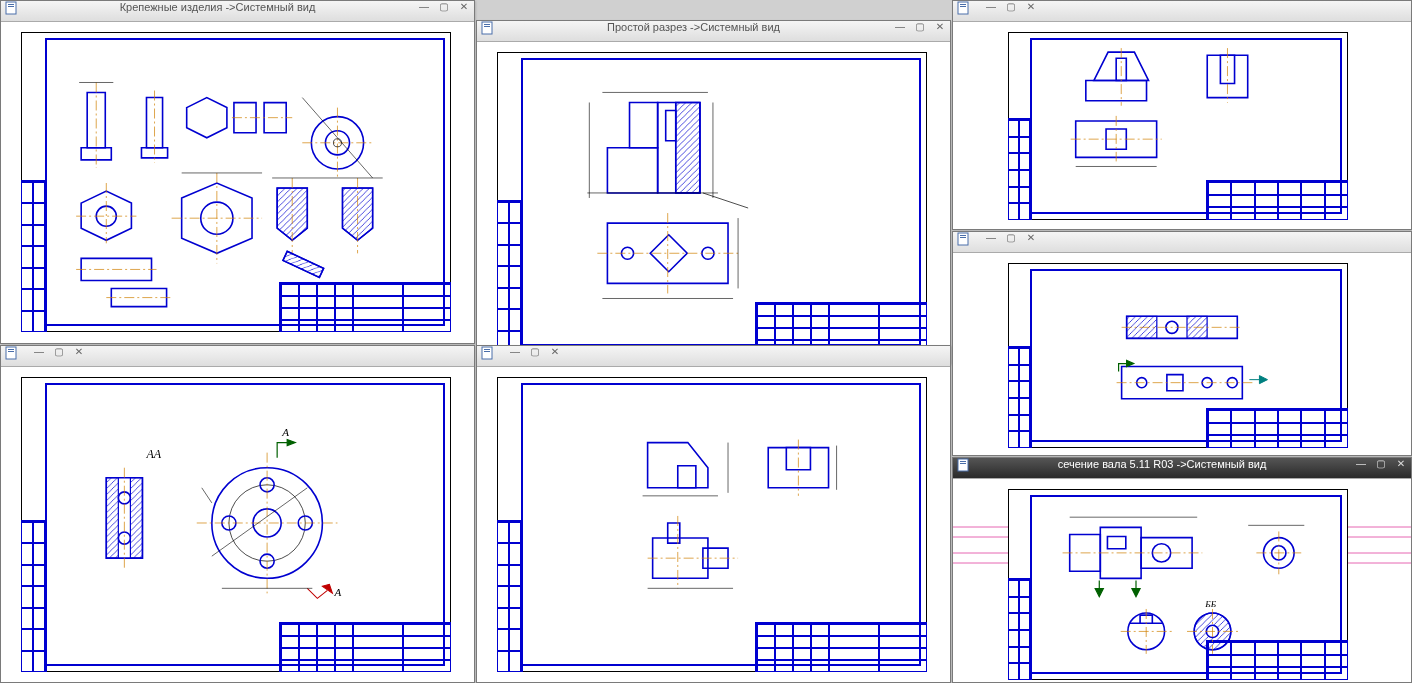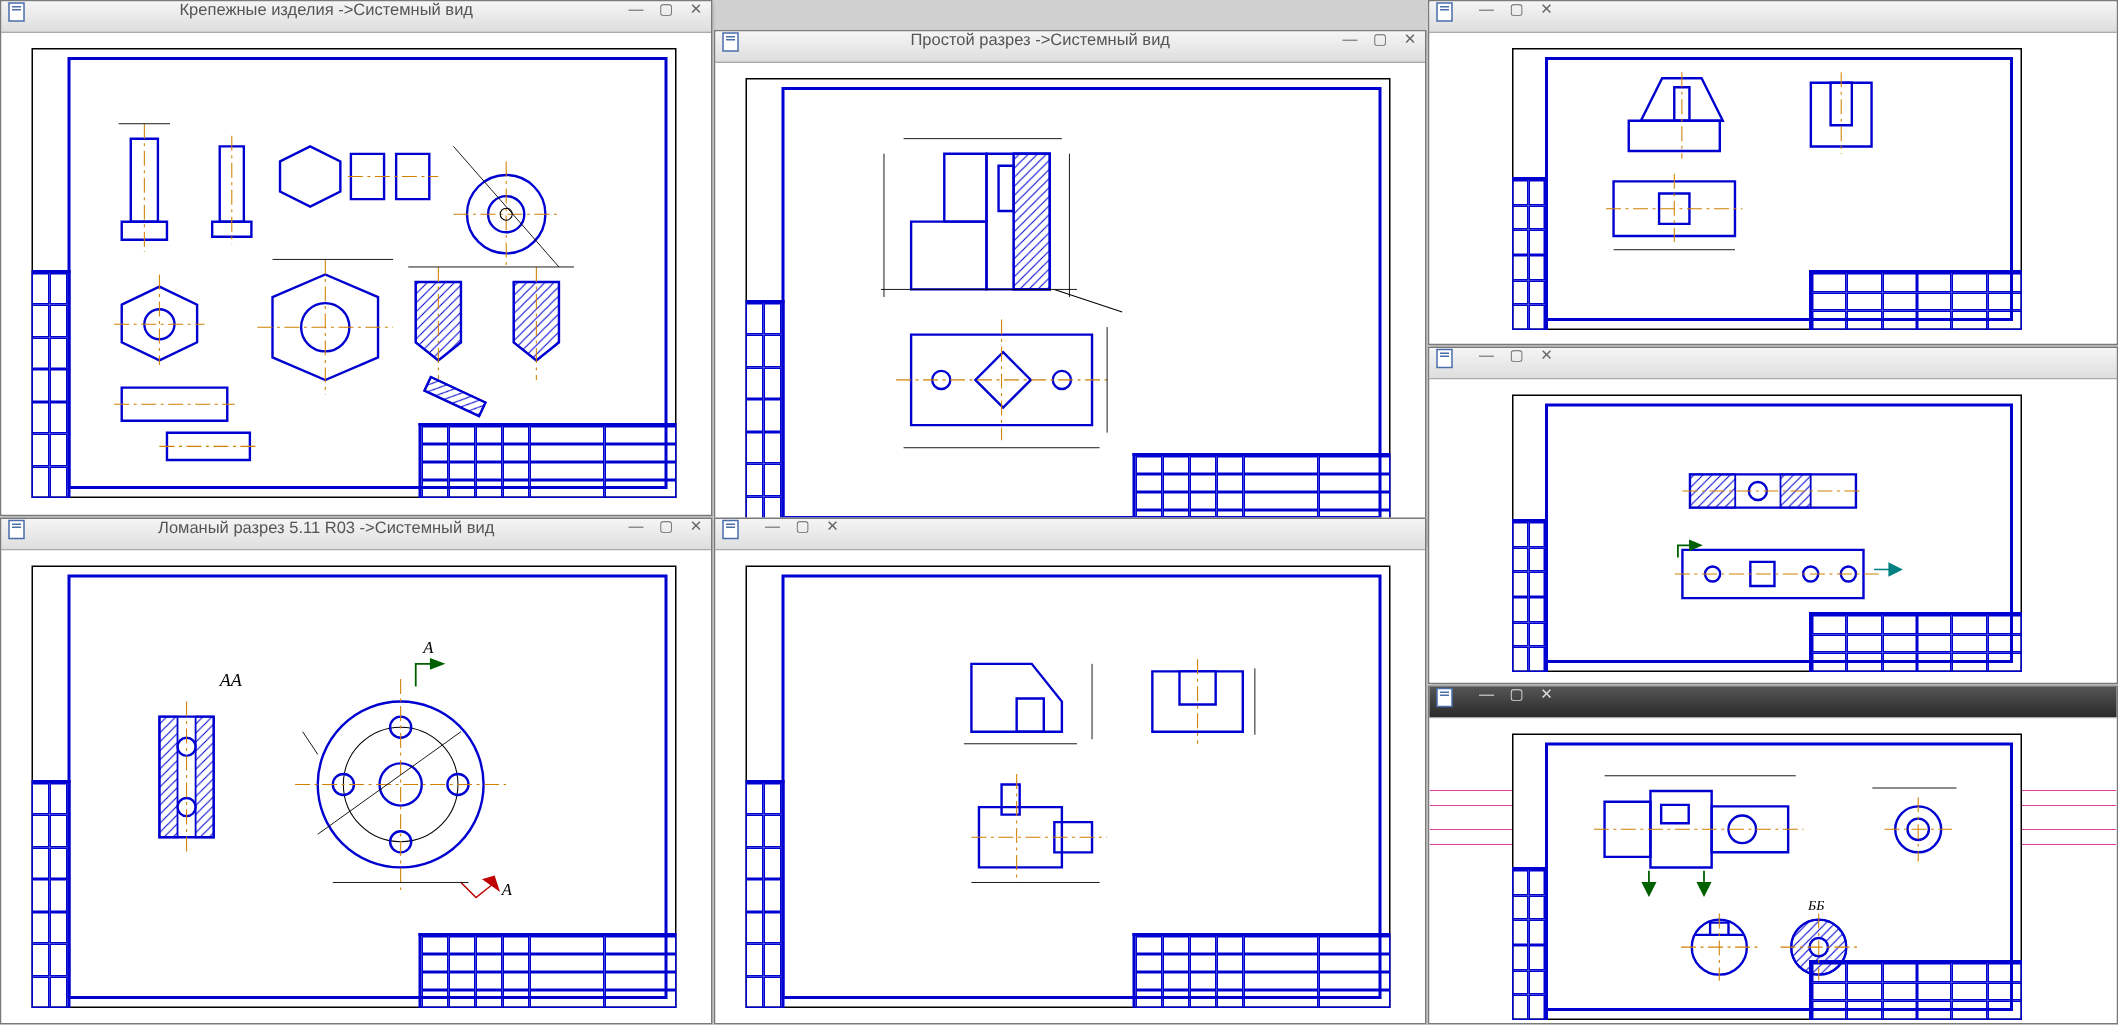--- a/index.html
+++ b/index.html
@@ -434,21 +434,20 @@
 
   <div class="win" style="left:0px; top:345px; width:473px; height:336px;">
     <div class="titlebar">
       <span class="doc-icon">
         <svg viewBox="0 0 14 14">
             <rect x="1" y="1" width="10" height="12" fill="#fff" stroke="#4a6eaa"></rect>
             <rect x="3" y="3" width="6" height="1" fill="#4a6eaa"></rect>
             <rect x="3" y="5" width="6" height="1" fill="#4a6eaa"></rect>
           </svg>
       </span>
-      <span class="title">Ломаный разрез 5.11 R03 -&gt;Системный вид</span>
       <span class="wbtns">
         <span class="wbtn">—</span>
         <span class="wbtn">▢</span>
         <span class="wbtn">✕</span>
       </span>
     </div>
     <div class="client">
       <div class="sheet" style="left:20px; top:10px; width:430px; height:295px;">
         <div class="outer"></div>
         <div class="inner" style="left:24px; top:6px; right:6px; bottom:6px;"></div>
@@ -710,20 +709,21 @@
 
   <div class="win" style="left:952px; top:457px; width:458px; height:224px;">
     <div class="titlebar active">
       <span class="doc-icon">
         <svg viewBox="0 0 14 14">
             <rect x="1" y="1" width="10" height="12" fill="#fff" stroke="#4a6eaa"></rect>
             <rect x="3" y="3" width="6" height="1" fill="#4a6eaa"></rect>
             <rect x="3" y="5" width="6" height="1" fill="#4a6eaa"></rect>
           </svg>
       </span>
+      <span class="title">сечение вала 5.11 R03 -&gt;Системный вид</span>
       <span class="wbtns">
         <span class="wbtn">—</span>
         <span class="wbtn">▢</span>
         <span class="wbtn">✕</span>
       </span>
     </div>
     <div class="client">
 
       <svg style="position:absolute; left:0; top:0; width:100%; height:100%;">
         <line x1="0" y1="48" x2="458" y2="48" class="pink"></line>

